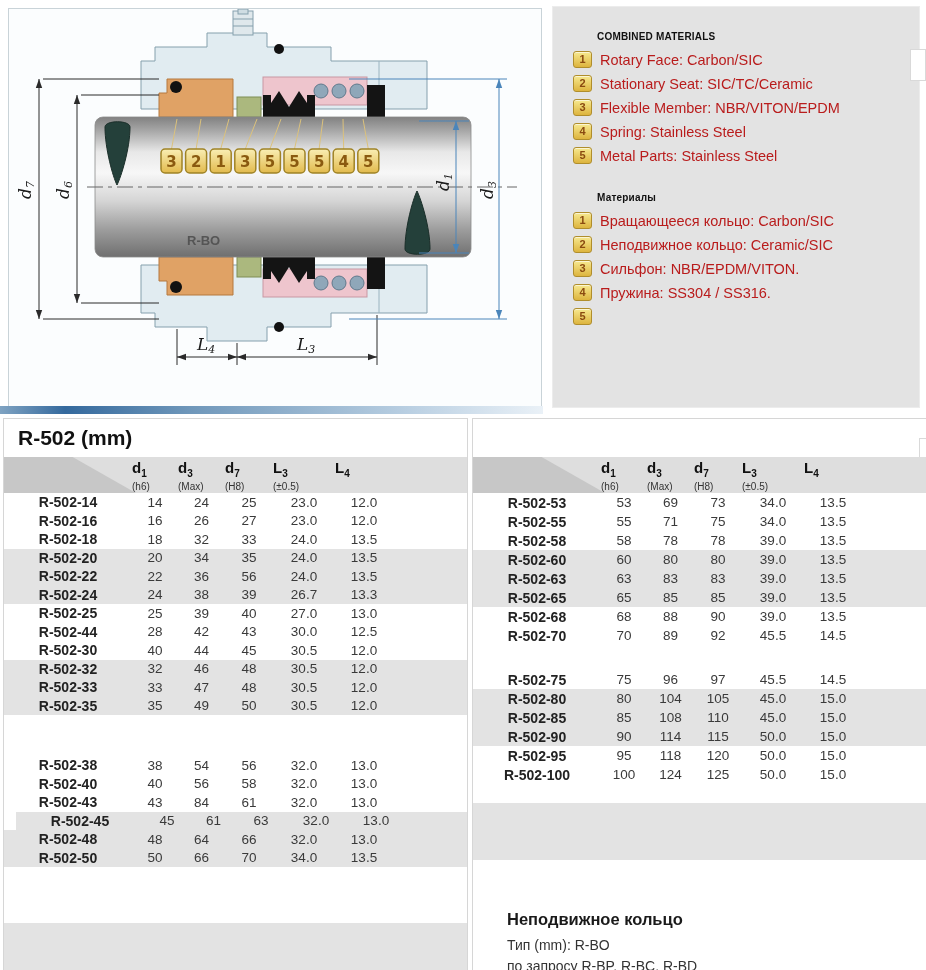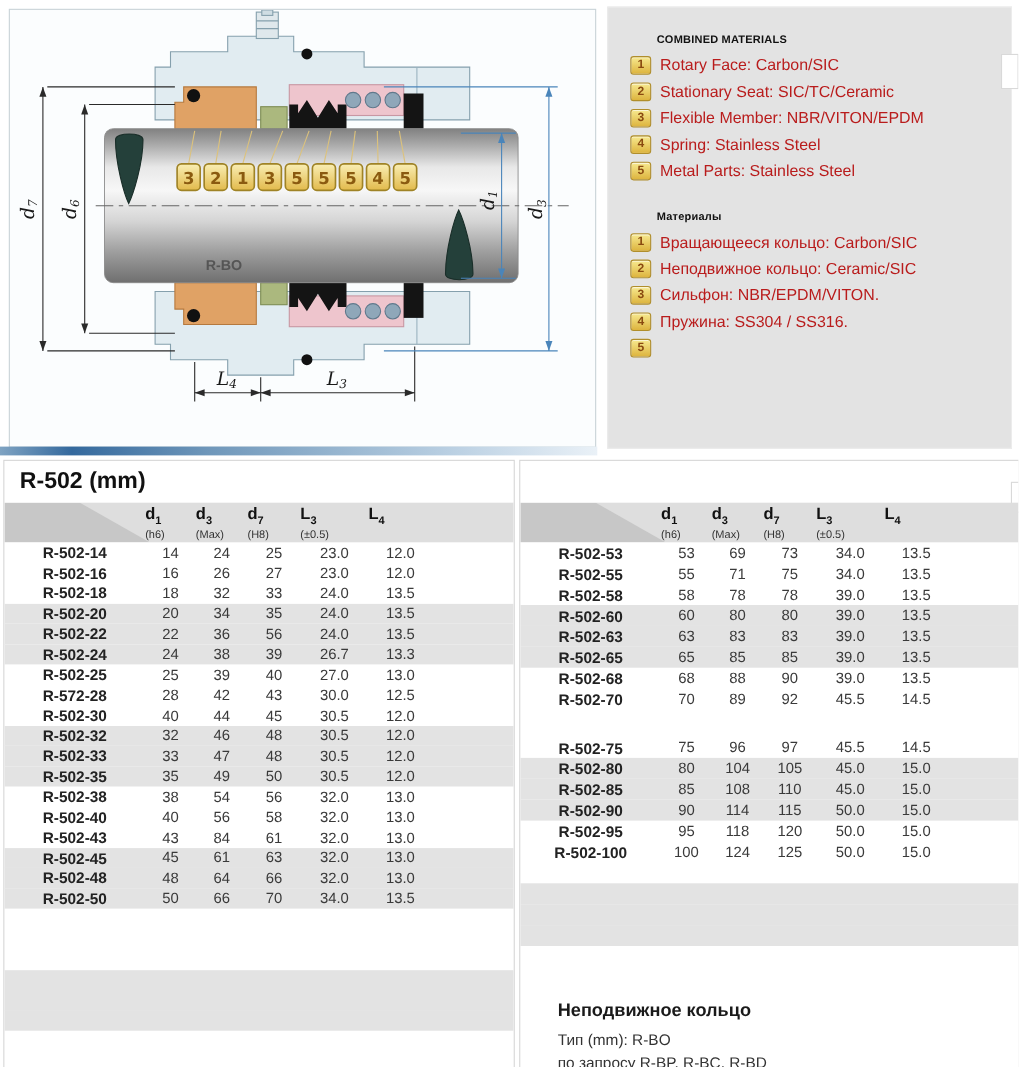--- a/index.html
+++ b/index.html
@@ -366,21 +366,21 @@
             <div class="td">25</div>
             <div class="td">39</div>
             <div class="td">40</div>
             <div class="td">27.0</div>
             <div class="td">13.0</div>
             <div></div>
           </div>
         </div>
         <div class="tr" style="height: 18.5px;">
           <div class="grid" style="height: 100%;">
-            <div class="td name">R-572-28</div>
+            <div class="td name">R-502-44</div>
             <div class="td">28</div>
             <div class="td">42</div>
             <div class="td">43</div>
             <div class="td">30.0</div>
             <div class="td">12.5</div>
             <div></div>
           </div>
         </div>
         <div class="tr" style="height: 18.5px;">
           <div class="grid" style="height: 100%;">
@@ -419,21 +419,21 @@
           <div class="grid" style="height: 100%;">
             <div class="td name">R-502-35</div>
             <div class="td">35</div>
             <div class="td">49</div>
             <div class="td">50</div>
             <div class="td">30.5</div>
             <div class="td">12.0</div>
             <div></div>
           </div>
         </div>
-        <div class="tr" style="height: 18.5px;">
+        <div class="tr" style="height: 18.5px; margin-top: 41px;">
           <div class="grid" style="height: 100%;">
             <div class="td name">R-502-38</div>
             <div class="td">38</div>
             <div class="td">54</div>
             <div class="td">56</div>
             <div class="td">32.0</div>
             <div class="td">13.0</div>
             <div></div>
           </div>
         </div>
@@ -452,21 +452,21 @@
           <div class="grid" style="height: 100%;">
             <div class="td name">R-502-43</div>
             <div class="td">43</div>
             <div class="td">84</div>
             <div class="td">61</div>
             <div class="td">32.0</div>
             <div class="td">13.0</div>
             <div></div>
           </div>
         </div>
-        <div class="tr alt" style="height: 18.5px;">
+        <div class="tr alt" style="height: 18.5px; margin-left: 12px;">
           <div class="grid" style="height: 100%;">
             <div class="td name">R-502-45</div>
             <div class="td">45</div>
             <div class="td">61</div>
             <div class="td">63</div>
             <div class="td">32.0</div>
             <div class="td">13.0</div>
             <div></div>
           </div>
         </div>

